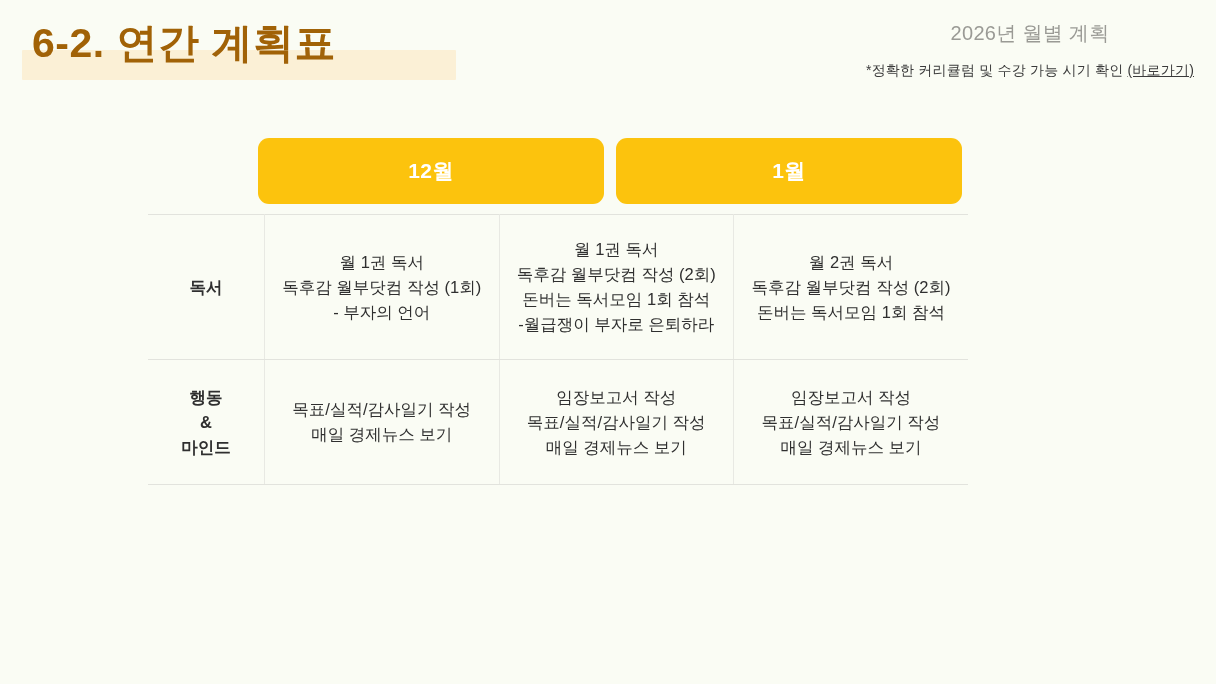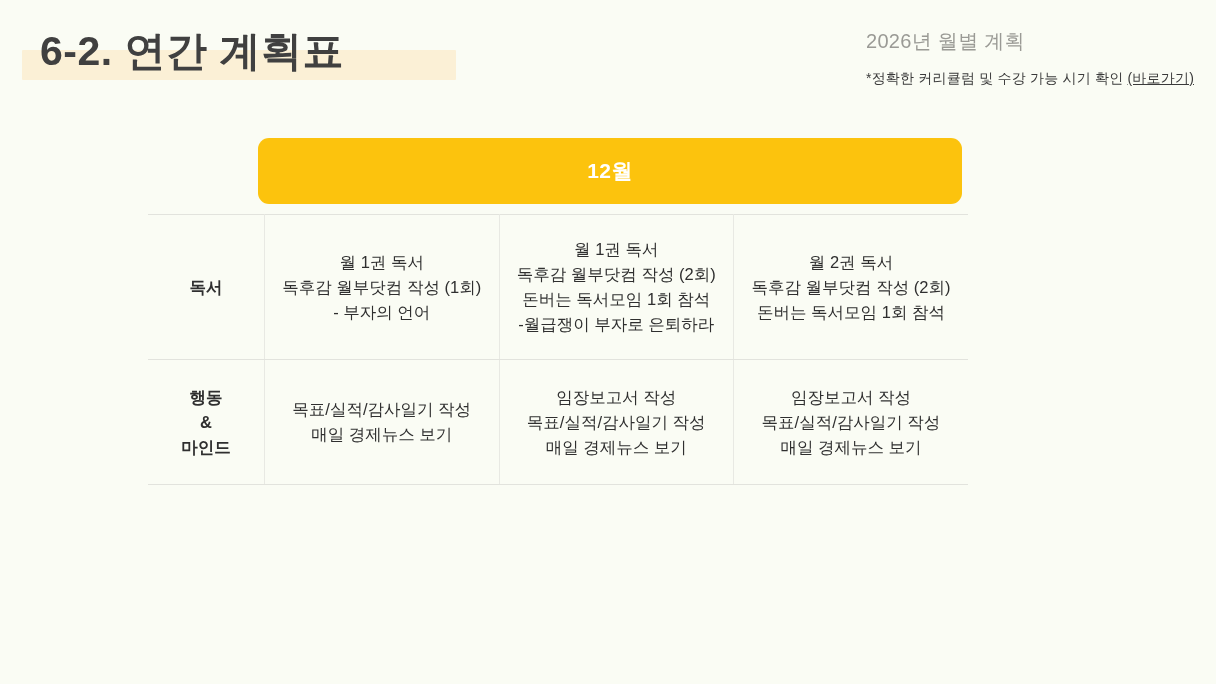--- a/index.html
+++ b/index.html
@@ -35,36 +35,35 @@
     top: 38px;
     width: 434px;
     height: 30px;
     background: #fbf0d6;
     border-radius: 1px;
     z-index: 0;
   }
   .page-title {
     position: relative;
     z-index: 1;
-    margin: 8px;
+    margin: 0;
     padding: 0 8px 0 10px;
     font-size: 41px;
     line-height: 62px;
     font-weight: bold;
     letter-spacing: 0.5px;
-    color: #404040;
+    color: #a16207;
     white-space: nowrap;
   }
 
   .header-right {
     position: absolute;
     right: 22px;
     top: 20px;
-    text-align: left;
-    margin-top: 8px;
+    text-align: center;
   }
   .subtitle-top {
     font-size: 20px;
     line-height: 26px;
     color: #9a9a95;
     letter-spacing: 0.3px;
     white-space: nowrap;
   }
   .subtitle-note {
     margin-top: 12px;
@@ -174,20 +173,23 @@
   <div class="header-right">
     <div class="subtitle-top">2026년 월별 계획</div>
     <div class="subtitle-note"><span>*정확한 커리큘럼 및 수강 가능 시기 확인 </span><span class="note-link">(바로가기)</span></div>
   </div>
 </div>
 
 <div class="month-row">
   <div class="month-spacer"></div>
   <div class="month-cell">
     <div class="month-pill">12월</div>
+  </div>
+  <div class="month-cell">
+    <div class="month-pill">1월</div>
   </div>
 </div>
 
 <table class="plan-table">
   <tbody>
     <tr class="r-reading">
       <td class="row-label cell-text">독서</td>
       <td class="cell-text">월 1권 독서
 독후감 월부닷컴 작성 (1회)
 - 부자의 언어</td>

